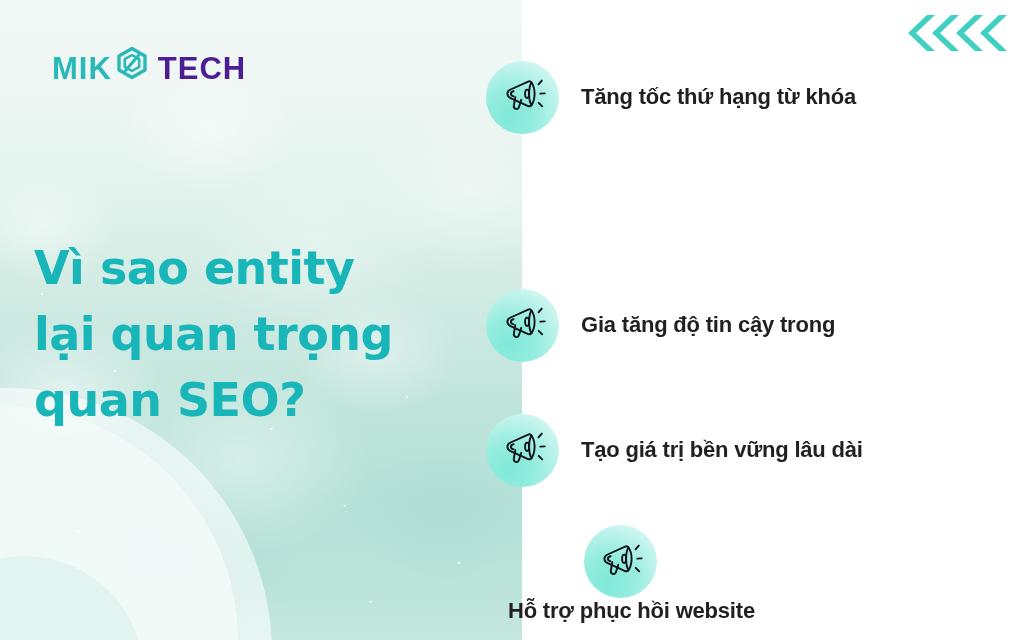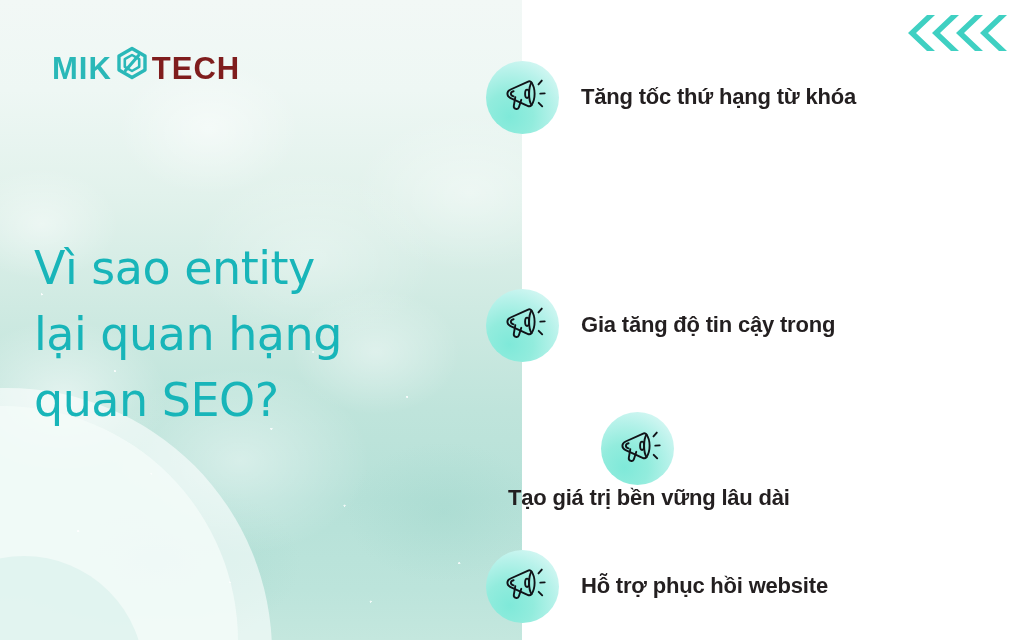--- a/index.html
+++ b/index.html
@@ -103,33 +103,33 @@
     gap:3px;
     letter-spacing:.5px;
   }
   .logo-mik, .logo-tech {
     font-size:31px;
     font-weight:bold;
     line-height:1;
     font-family:"Liberation Sans", sans-serif;
   }
   .logo-mik { color:#2ab8b8; letter-spacing:1px; }
-  .logo-tech { color:#7f1d1d; letter-spacing:1px; }
+  .logo-tech { color:#4c1d95; letter-spacing:1px; margin-left:6px; }
   .logo-hex { display:block; margin:0 1px; }
 
   
   .title {
     position:absolute;
     left:34px; top:236px;
     width:450px;
   }
   .title-line {
     color:#18b5b9;
     font-family:"DejaVu Sans", sans-serif;
-    font-weight:normal;
+    font-weight:bold;
     font-size:46px;
     line-height:1.43;
     letter-spacing:-0.5px;
     white-space:nowrap;
   }
 
   
   .chevrons {
     position:absolute;
     right:14px; top:12px;
@@ -193,21 +193,21 @@
         <polygon points="16,2.5 29,10 29,24 16,31.5 3,24 3,10" fill="none" stroke="#2ab8b8" stroke-width="3.4" stroke-linejoin="round"></polygon>
         <polygon points="16,9 23.2,13.2 23.2,20.8 16,25 8.8,20.8 8.8,13.2" fill="none" stroke="#2ab8b8" stroke-width="2.6" stroke-linejoin="round"></polygon>
         <line x1="9.5" y1="24.5" x2="22.5" y2="9.5" stroke="#2ab8b8" stroke-width="3.2" stroke-linecap="round"></line>
       </svg>
     </span>
     <span class="logo-tech">TECH</span>
   </div>
 
   <div class="title">
     <div class="title-line">Vì sao entity</div>
-    <div class="title-line">lại quan hạng</div>
+    <div class="title-line">lại quan trọng</div>
     <div class="title-line">quan SEO?</div>
   </div>
 
   <div class="chevrons">
     <span class="chev">
       <svg width="33" height="42" viewBox="0 0 33 42">
         <path d="M30 3 L11 21 L30 39 L22 39 L3 21 L22 3 Z" fill="#3fd0c2"></path>
       </svg>
     </span>
     <span class="chev">
@@ -259,39 +259,39 @@
             <path d="M15.3 23.1 L13.8 31.8 C13.6 33.2 14.4 34.4 15.8 34.8 C17.2 35.2 18.5 34.5 18.9 33.2 L21.3 25.8"></path>
             <path d="M38.5 10.4 L41.8 6.6"></path>
             <path d="M40.3 19.6 L44.7 19.4"></path>
             <path d="M38.7 28.8 L42.2 32.3"></path>
           </g>
         </svg>
       </span>
       <span class="item-label">Gia tăng độ tin cậy trong</span>
     </div>
 
-    <div class="list-item" style="top:412px;flex-direction:column;">
+    <div class="list-item" style="top:412px;">
       <span class="icon-circle">
         <svg width="46" height="46" viewBox="0 0 46 46">
           <g fill="none" stroke="#111318" stroke-width="1.9" stroke-linecap="round" stroke-linejoin="round">
             <path d="M31.5 8.5 C33.6 11.4 34.6 15.6 34.6 19.8 C34.6 24 33.6 28.2 31.5 31.1 C30.4 32.6 29.1 32.5 27.6 31.8 L10.6 24.1 C8.6 23.2 7.4 21.7 7.4 19.8 C7.4 17.9 8.6 16.4 10.6 15.5 L27.6 7.8 C29.1 7.1 30.4 7 31.5 8.5 Z"></path>
             <path d="M31.5 8.5 C29.9 10.9 29.1 15.1 29.1 19.8 C29.1 24.5 29.9 28.7 31.5 31.1"></path>
             <path d="M29.1 19.8 C29.1 17.4 28.2 15.6 27.1 15.6 C26 15.6 25.1 17.4 25.1 19.8 C25.1 22.2 26 24 27.1 24 C28.2 24 29.1 22.2 29.1 19.8 Z"></path>
             <path d="M13.6 17.2 C12 17.5 10.9 18.5 10.9 19.8 C10.9 21.1 12 22.1 13.6 22.4"></path>
             <path d="M15.3 23.1 L13.8 31.8 C13.6 33.2 14.4 34.4 15.8 34.8 C17.2 35.2 18.5 34.5 18.9 33.2 L21.3 25.8"></path>
             <path d="M38.5 10.4 L41.8 6.6"></path>
             <path d="M40.3 19.6 L44.7 19.4"></path>
             <path d="M38.7 28.8 L42.2 32.3"></path>
           </g>
         </svg>
       </span>
       <span class="item-label">Tạo giá trị bền vững lâu dài</span>
     </div>
 
-    <div class="list-item" style="top:548px;">
+    <div class="list-item" style="top:525px;flex-direction:column;">
       <span class="icon-circle">
         <svg width="46" height="46" viewBox="0 0 46 46">
           <g fill="none" stroke="#111318" stroke-width="1.9" stroke-linecap="round" stroke-linejoin="round">
             <path d="M31.5 8.5 C33.6 11.4 34.6 15.6 34.6 19.8 C34.6 24 33.6 28.2 31.5 31.1 C30.4 32.6 29.1 32.5 27.6 31.8 L10.6 24.1 C8.6 23.2 7.4 21.7 7.4 19.8 C7.4 17.9 8.6 16.4 10.6 15.5 L27.6 7.8 C29.1 7.1 30.4 7 31.5 8.5 Z"></path>
             <path d="M31.5 8.5 C29.9 10.9 29.1 15.1 29.1 19.8 C29.1 24.5 29.9 28.7 31.5 31.1"></path>
             <path d="M29.1 19.8 C29.1 17.4 28.2 15.6 27.1 15.6 C26 15.6 25.1 17.4 25.1 19.8 C25.1 22.2 26 24 27.1 24 C28.2 24 29.1 22.2 29.1 19.8 Z"></path>
             <path d="M13.6 17.2 C12 17.5 10.9 18.5 10.9 19.8 C10.9 21.1 12 22.1 13.6 22.4"></path>
             <path d="M15.3 23.1 L13.8 31.8 C13.6 33.2 14.4 34.4 15.8 34.8 C17.2 35.2 18.5 34.5 18.9 33.2 L21.3 25.8"></path>
             <path d="M38.5 10.4 L41.8 6.6"></path>
             <path d="M40.3 19.6 L44.7 19.4"></path>

